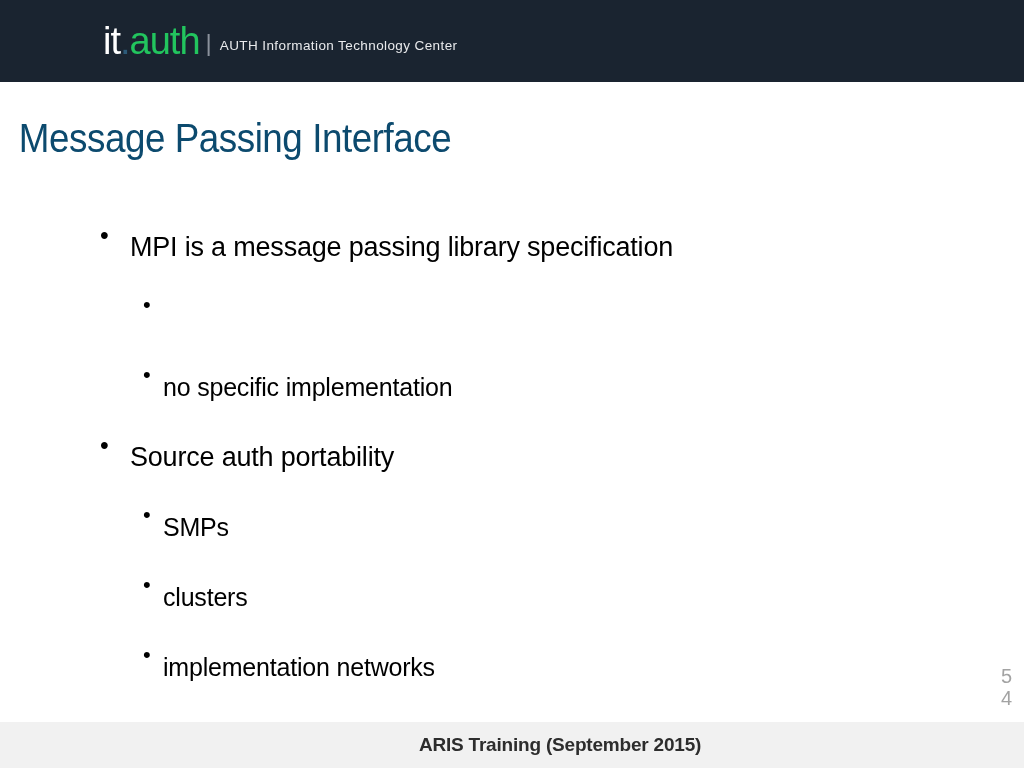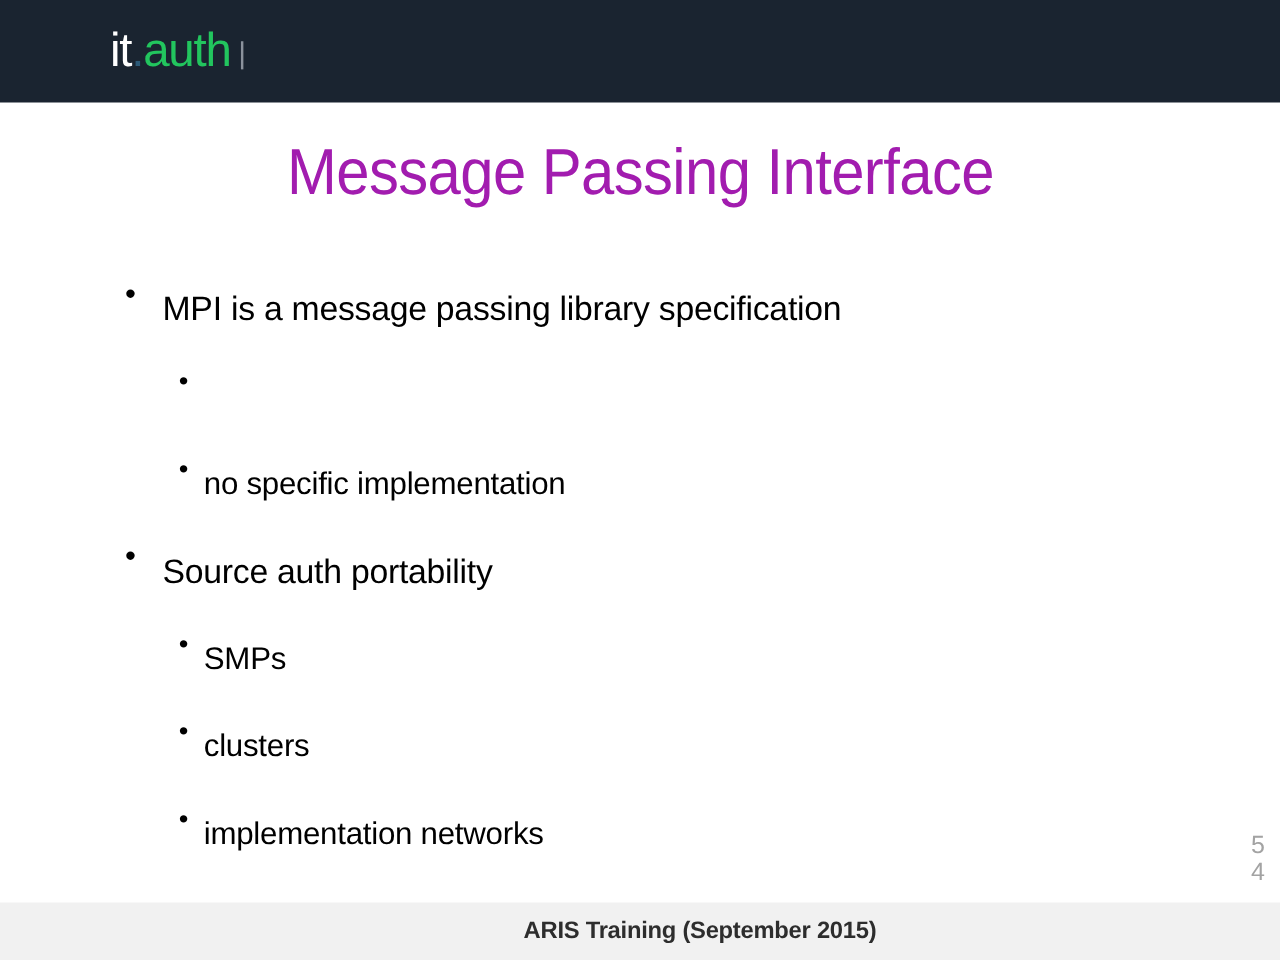--- a/index.html
+++ b/index.html
@@ -27,21 +27,21 @@
     display: flex;
     align-items: center;
   }
   .logo {
     margin-left: 88px;
     font-size: 38px;
     letter-spacing: -1px;
     line-height: 38px;
     white-space: nowrap;
   }
-  .logo .logo-it   { color: #ffffff; }
+  .logo .logo-it   { color: #ffffff; margin-left: 15px; }
   .logo .logo-dot  { color: #2c5a78; }
   .logo .logo-auth { color: #22c55e; }
   .logo-sep {
     color: #8b929c;
     font-size: 24px;
     margin: 0 8px 0 6px;
     position: relative;
     top: 2px;
   }
   .header-subtitle {
@@ -51,24 +51,24 @@
     position: relative;
     top: 4px;
     white-space: nowrap;
   }
   
   .slide-title {
     position: absolute;
     top: 108px;
     left: 0;
     width: 100%;
-    text-align: center;
-    font-size: 52px;
+    text-align: left;
+    font-size: 40px;
     line-height: 60px;
-    color: #a21caf;
+    color: #0c4a6e;
     white-space: nowrap;
   }
   .slide-title .condense {
     display: inline-block;
     transform: scaleX(0.92);
     transform-origin: center;
     letter-spacing: -0.5px;
   }
   
   .bullet-list {
@@ -125,20 +125,21 @@
 </head>
 <body>
 
 <div class="slide">
 
   <div class="header-bar">
     <div class="logo">
       <span class="logo-it">it</span><span class="logo-dot">.</span><span class="logo-auth">auth</span>
     </div>
     <span class="logo-sep">|</span>
+    <span class="header-subtitle">AUTH Information Technology Center</span>
   </div>
 
   <h1 class="slide-title" style="margin:0;font-weight:normal;">
     <span class="condense">Message Passing Interface</span>
   </h1>
 
   <div class="bullet-list">
       <div class="bullet-row l1">
         <span class="dot">•</span>
         <span class="txt">MPI is a message passing library specification</span>

